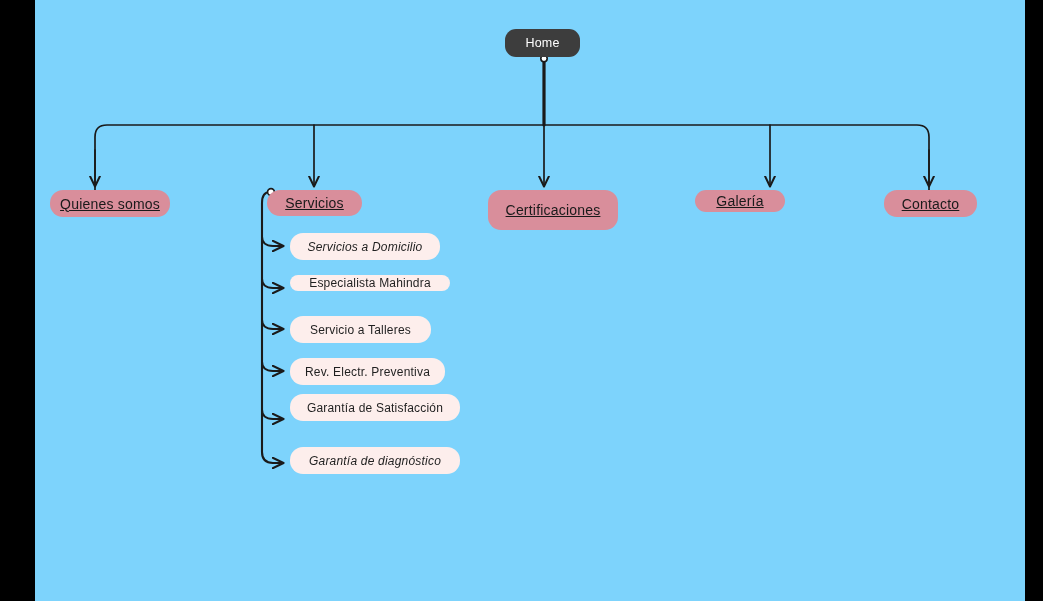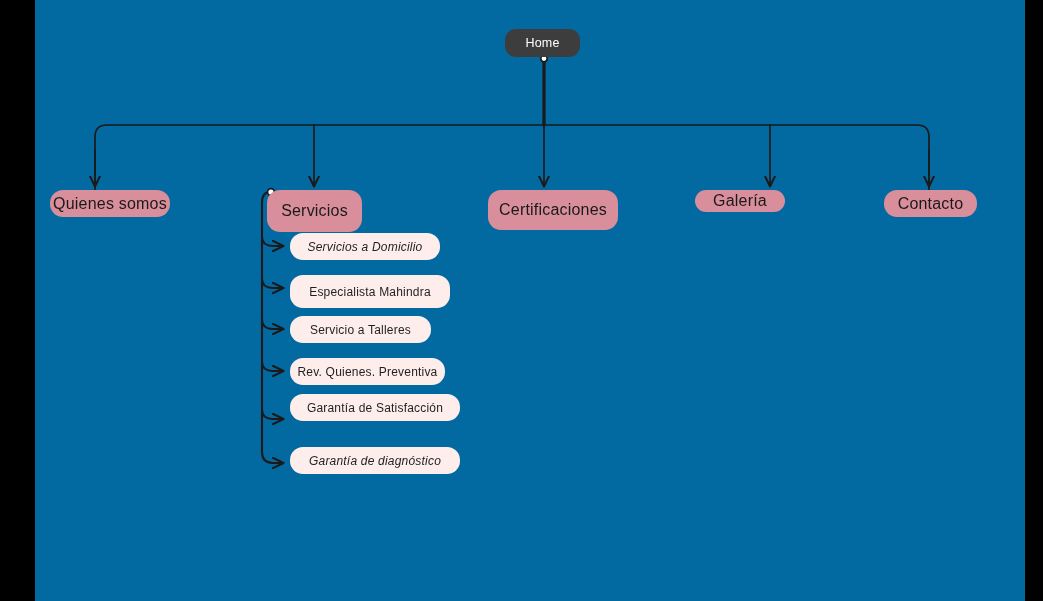--- a/index.html
+++ b/index.html
@@ -20,21 +20,21 @@
     font-family: "Liberation Sans", sans-serif;
   }
 
   
   #board {
     position: absolute;
     left: 35px;
     top: 0;
     width: 990px;
     height: 601px;
-    background: #0369a1;
+    background: #7dd3fc;
   }
 
   #edges {
     position: absolute;
     left: 0;
     top: 0;
     width: 990px;
     height: 601px;
     pointer-events: none;
   }
@@ -53,22 +53,23 @@
   .node-root {
     background: #3d3d3d;
     color: #ffffff;
     font-size: 12.5px;
     border-radius: 11px;
   }
 
   .node-l2 {
     background: #d98e9b;
     color: #1a1a1a;
-    font-size: 16px;
+    font-size: 14px;
     border-radius: 13px;
+    text-decoration: underline;
   }
 
   .node-l3 {
     background: #fdeeec;
     color: #1f1f1f;
     font-size: 12px;
     border-radius: 13px;
   }
 </style>
 </head>
@@ -117,50 +118,50 @@
     </svg>
 
     <div class="node node-root" style="left:470px; top:29px; width:75px; height:28px;">
       <span>Home</span>
     </div>
 
     <div class="node node-l2" style="left:15px; top:190px; width:120px; height:27px;">
       <span>Quienes somos</span>
     </div>
 
-    <div class="node node-l2" style="left:232px; top:190px; width:95px; height:42px;">
+    <div class="node node-l2" style="left:232px; top:190px; width:95px; height:26px;">
       <span>Servicios</span>
     </div>
 
     <div class="node node-l2" style="left:453px; top:190px; width:130px; height:40px;">
       <span>Certificaciones</span>
     </div>
 
     <div class="node node-l2" style="left:660px; top:190px; width:90px; height:22px;text-align:center;">
       <span>Galería</span>
     </div>
 
     <div class="node node-l2" style="left:849px; top:190px; width:93px; height:27px;">
       <span>Contacto</span>
     </div>
 
     <div class="node node-l3" style="left:255px; top:233px; width:150px; height:27px;font-style:italic;">
       <span>Servicios a Domicilio</span>
     </div>
 
-    <div class="node node-l3" style="left:255px; top:275px; width:160px; height:33px;justify-content:center;">
+    <div class="node node-l3" style="left:255px; top:275px; width:160px; height:16px;justify-content:center;">
       <span>Especialista Mahindra</span>
     </div>
 
     <div class="node node-l3" style="left:255px; top:316px; width:141px; height:27px;justify-content:center;">
       <span>Servicio a Talleres</span>
     </div>
 
     <div class="node node-l3" style="left:255px; top:358px; width:155px; height:27px;">
-      <span>Rev. Quienes. Preventiva</span>
+      <span>Rev. Electr. Preventiva</span>
     </div>
 
     <div class="node node-l3" style="left:255px; top:394px; width:170px; height:27px;">
       <span>Garantía de Satisfacción</span>
     </div>
 
     <div class="node node-l3" style="left:255px; top:447px; width:170px; height:27px;font-style:italic;">
       <span>Garantía de diagnóstico</span>
     </div>
 

